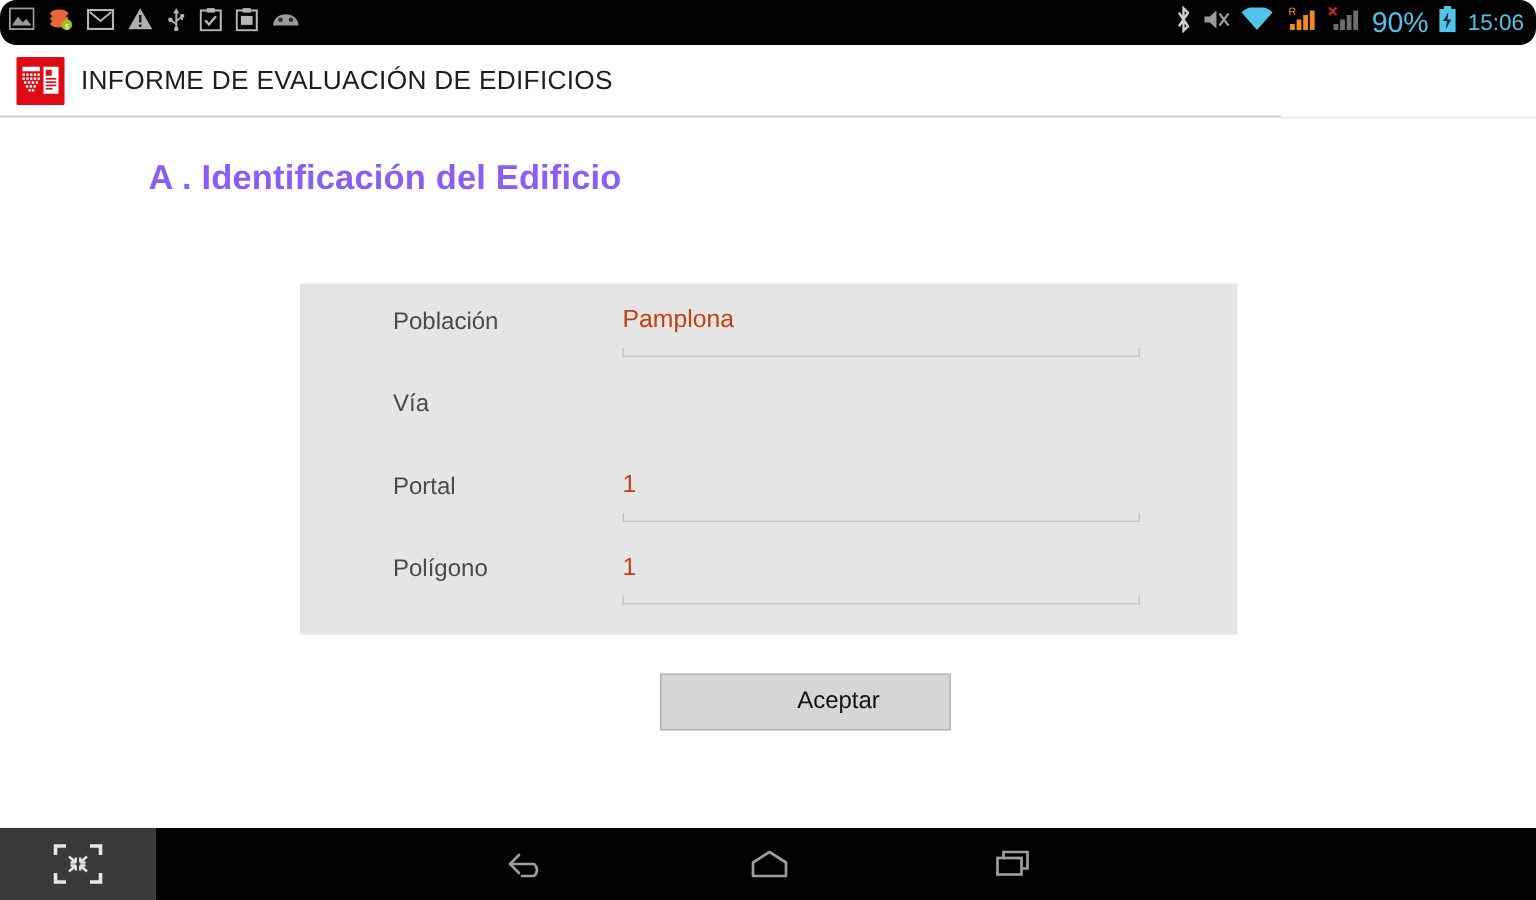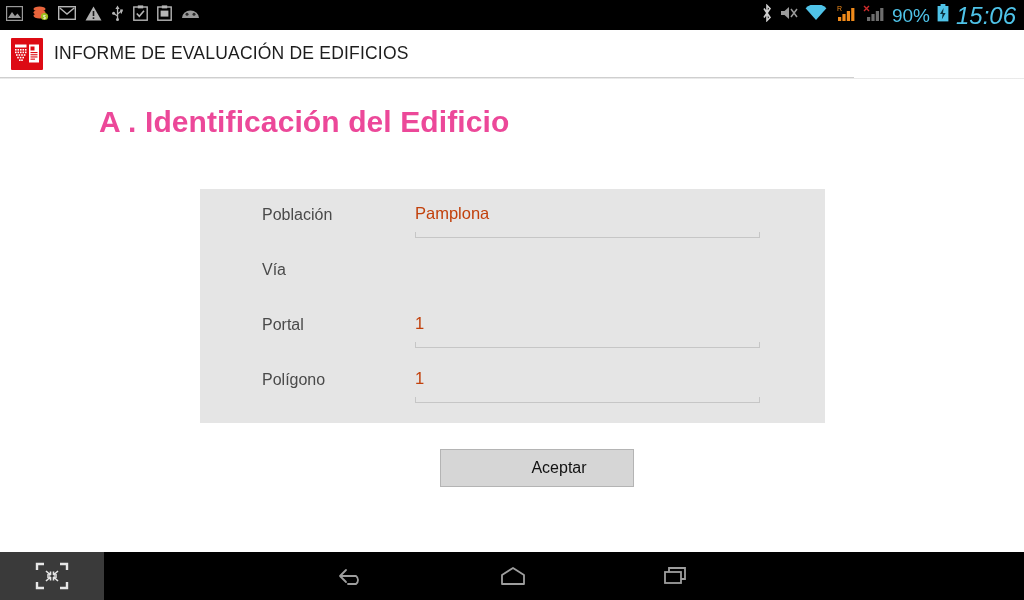--- a/index.html
+++ b/index.html
@@ -9,29 +9,30 @@
     background:#ffffff;
     -webkit-font-smoothing:antialiased;
   }
 
   
   #status-bar{
     position:absolute; top:0; left:0; width:1024px; height:30px;
     background:#000000;
     display:flex; align-items:center; justify-content:space-between;
     padding:0 8px 0 6px;
+    border-radius:11px;
   }
   #status-left{ display:flex; align-items:center; gap:9px; }
   #status-right{ display:flex; align-items:center; gap:7px; }
   .sysicon{ display:block; }
   .stat-text{
     color:#4fc3e8; font-size:19px; line-height:19px;
     font-family:"Liberation Sans", sans-serif; letter-spacing:0px;
   }
-  #clock-text{ font-size:24px;font-style:italic; }
+  #clock-text{ font-size:15px; }
 
   
   #app-bar{
     position:absolute; top:30px; left:0; width:854px; height:48px;
     background:#ffffff;
     display:flex; align-items:center;
     border-bottom:1px solid #cfcfcf;
   }
   #app-logo{
     width:32px; height:32px; margin-left:11px; margin-right:11px;
@@ -48,21 +49,21 @@
     background:linear-gradient(to bottom, rgba(0,0,0,0.10), rgba(0,0,0,0));
   }
 
   
   #content{
     position:absolute; top:79px; left:0; width:1024px; height:473px;
     background:#ffffff;
   }
   #section-title{
     position:absolute; left:99px; top:26px;
-    font-size:30px; font-weight:bold; color:#ec4899;
+    font-size:23px; font-weight:bold; color:#8b5cf6;
     letter-spacing:0.1px;
     text-align:right;
   }
   #form-subtitle{
     position:absolute; left:0; top:83px; width:1024px;
     text-align:center; font-size:15.5px; font-weight:bold; color:#f40c10;
   }
 
   #form-panel{
     position:absolute; left:200px; top:110px; width:625px; height:234px;

